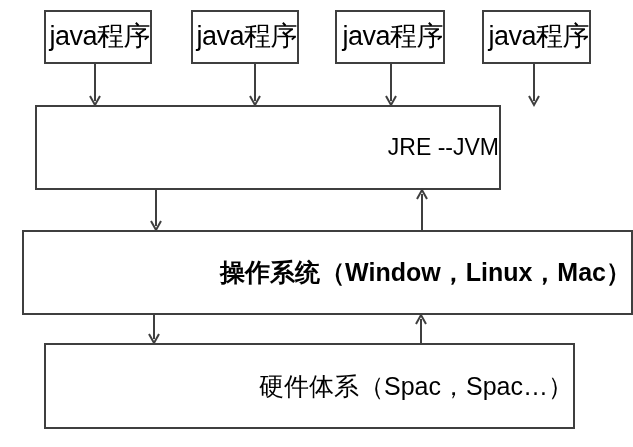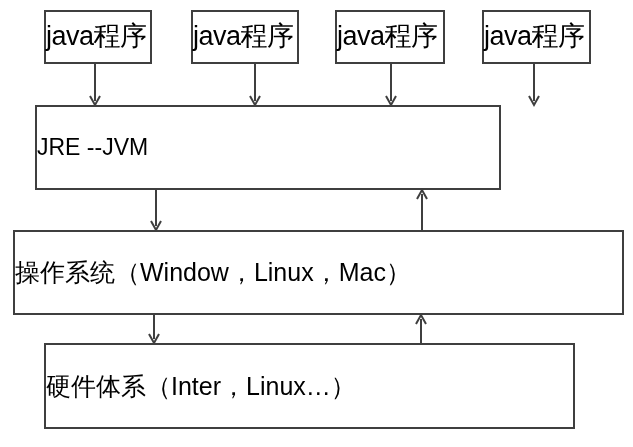--- a/index.html
+++ b/index.html
@@ -15,24 +15,25 @@
     overflow: hidden;
     font-family: "Liberation Sans", "DejaVu Sans", sans-serif;
   }
   .node {
     position: absolute;
     box-sizing: border-box;
     border: 2px solid #3f3f3f;
     background: #ffffff;
     display: flex;
     align-items: center;
-    justify-content: flex-start;
+    justify-content: flex-end;
     color: #000000;
     white-space: nowrap;
     line-height: 1;
+    padding-left: 20px;
   }
   .java-node {
     font-size: 27px;
     letter-spacing: -0.5px;
     overflow: visible;
   }
   .java-node .label {
     display: block;
     transform: translateY(-1px);
   }
@@ -114,35 +115,35 @@
     </svg>
   </div>
 
   <div class="connector" style="left:413px; top:189px; width:18px; height:43px;">
     <svg width="18" height="43" viewBox="0 0 18 43">
       <line x1="9" y1="43" x2="9" y2="5" stroke="#3f3f3f" stroke-width="2"></line>
       <path d="M 4,10 L 9,1 L 14,10" fill="none" stroke="#3f3f3f" stroke-width="2"></path>
     </svg>
   </div>
 
-  <div class="node os-node" style="left:13px; top:230px; width:611px; height:85px;">
+  <div class="node os-node" style="left:22px; top:230px; width:611px; height:85px;font-weight:bold;">
     <span class="label">操作系统（Window，Linux，Mac）</span>
   </div>
 
   <div class="connector" style="left:145px; top:314px; width:18px; height:31px;">
     <svg width="18" height="31" viewBox="0 0 18 31">
       <line x1="9" y1="0" x2="9" y2="25" stroke="#3f3f3f" stroke-width="2"></line>
       <path d="M 4,20 L 9,29 L 14,20" fill="none" stroke="#3f3f3f" stroke-width="2"></path>
     </svg>
   </div>
 
   <div class="connector" style="left:412px; top:314px; width:18px; height:31px;">
     <svg width="18" height="31" viewBox="0 0 18 31">
       <line x1="9" y1="31" x2="9" y2="5" stroke="#3f3f3f" stroke-width="2"></line>
       <path d="M 4,10 L 9,1 L 14,10" fill="none" stroke="#3f3f3f" stroke-width="2"></path>
     </svg>
   </div>
 
   <div class="node hw-node" style="left:44px; top:343px; width:531px; height:86px;">
-    <span class="label">硬件体系（Inter，Linux…）</span>
+    <span class="label">硬件体系（Spac，Spac…）</span>
   </div>
 
 </div>
 
 </body></html>

